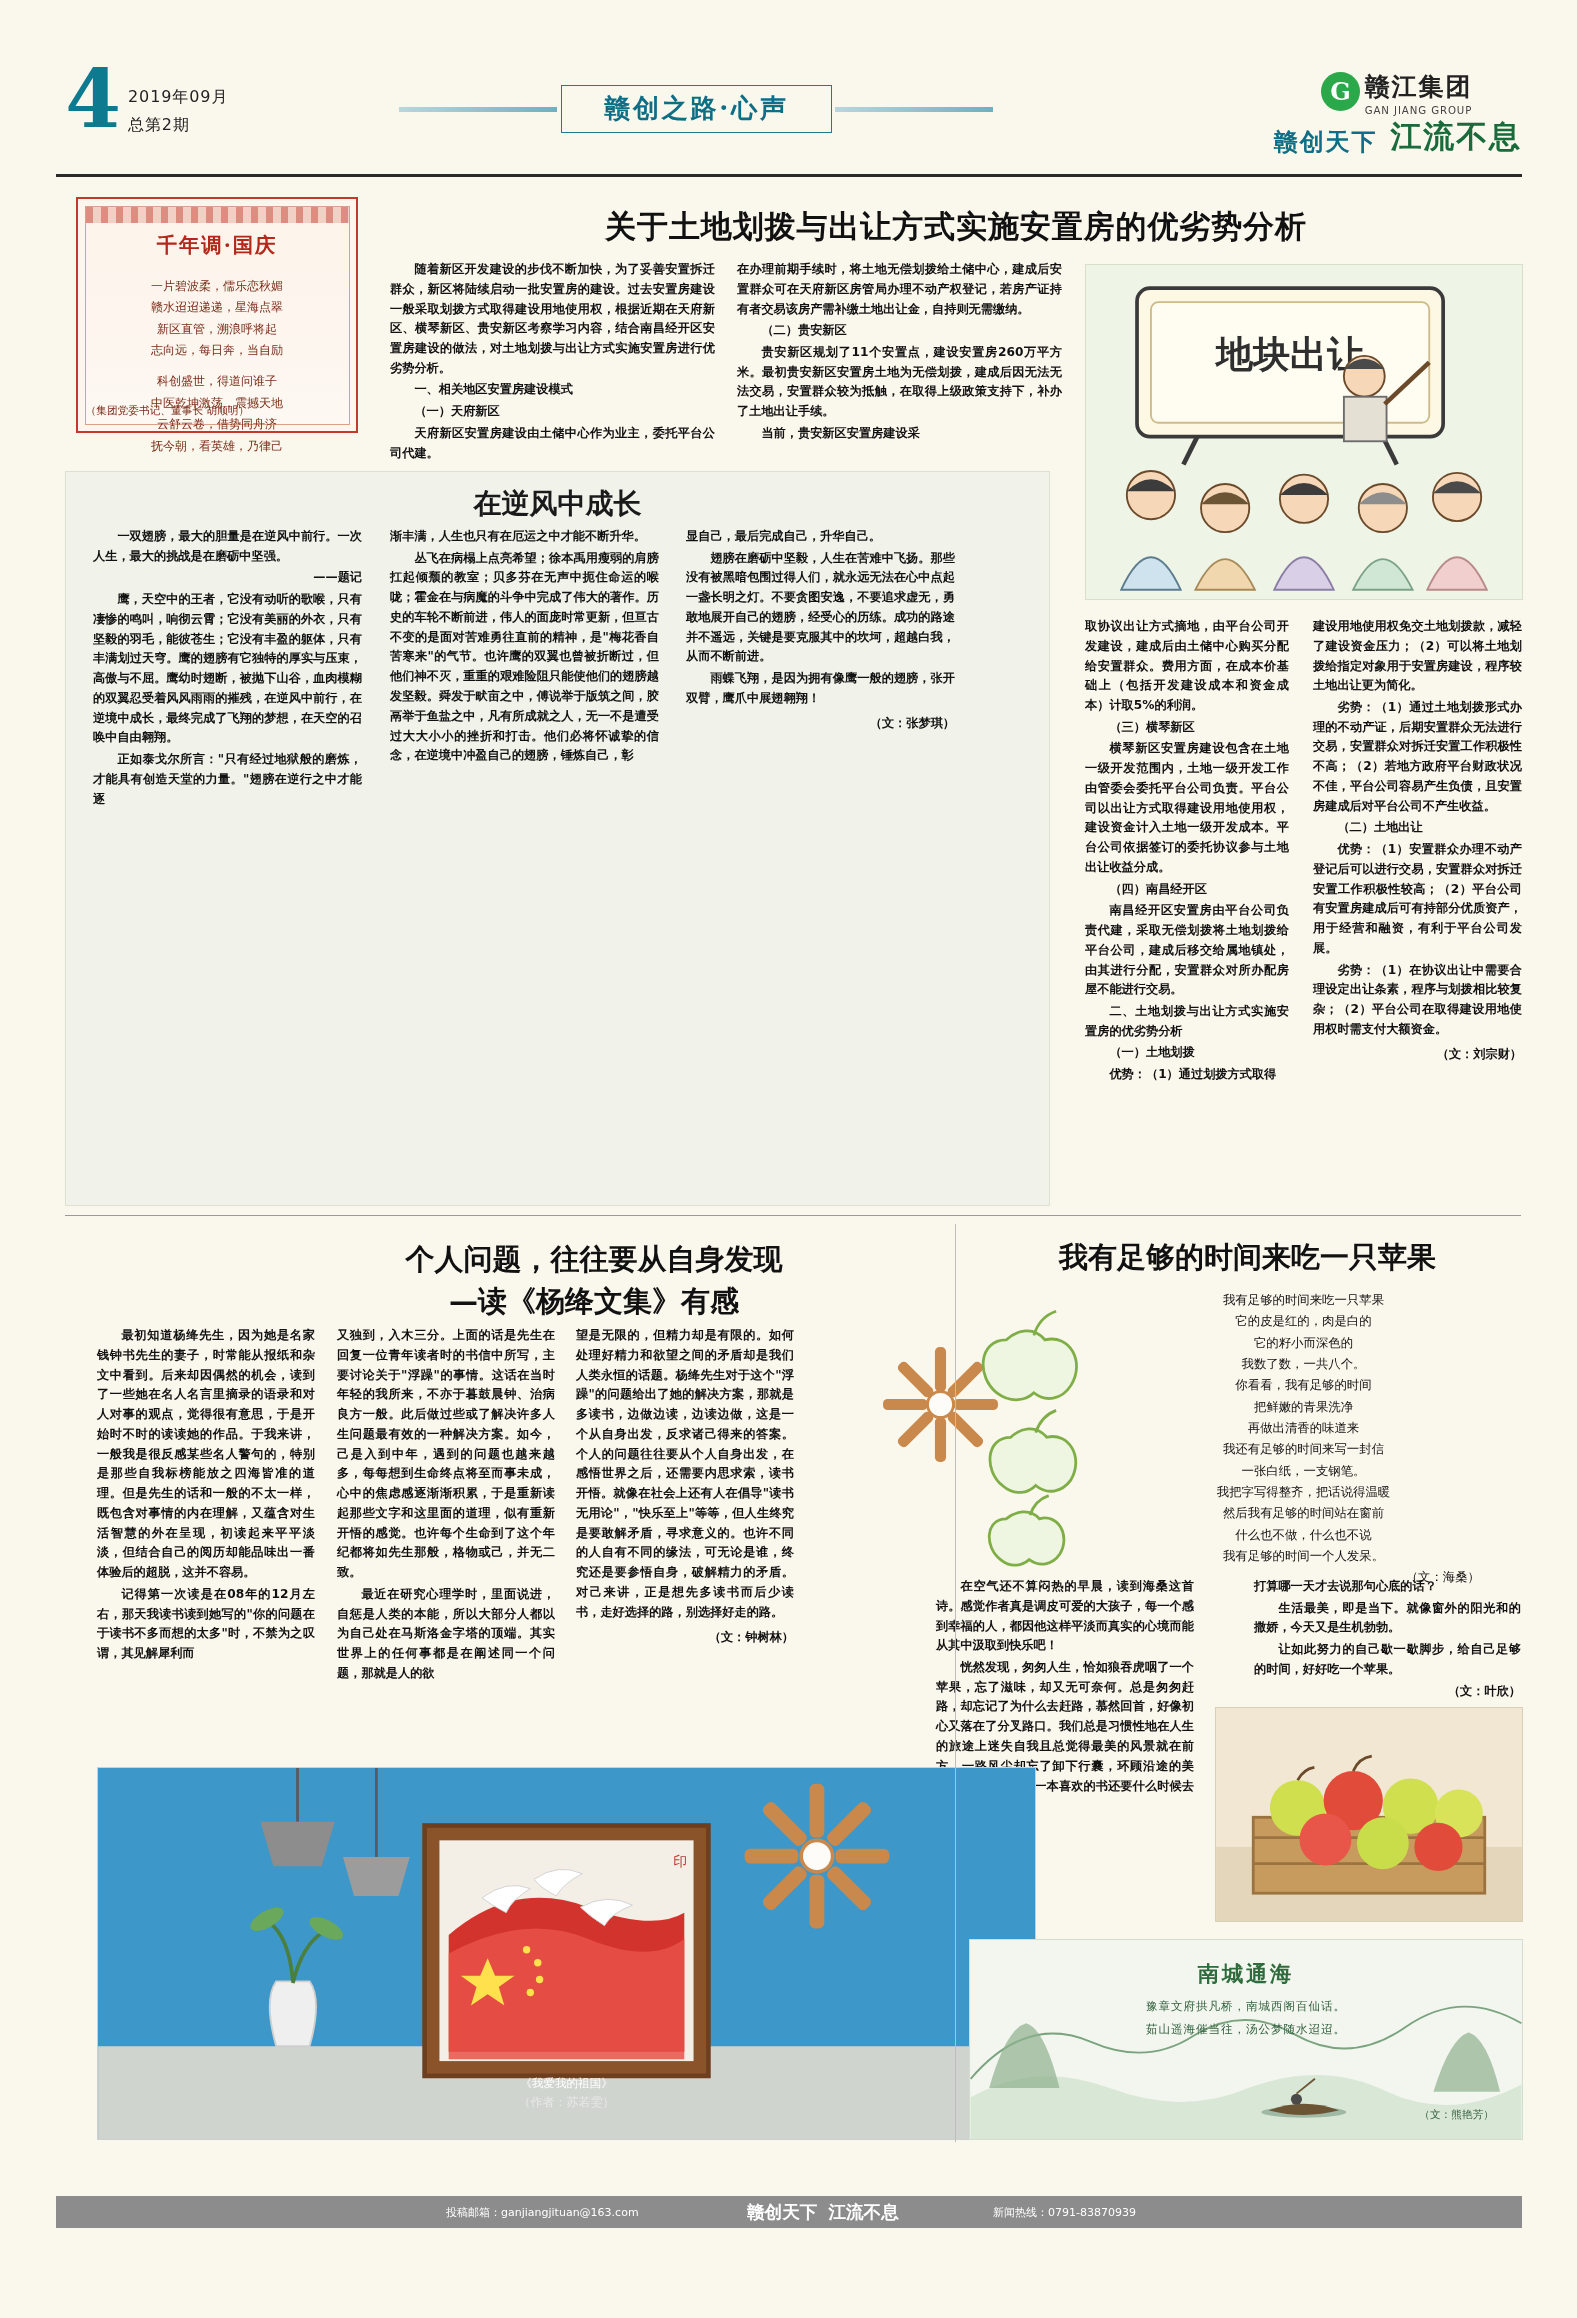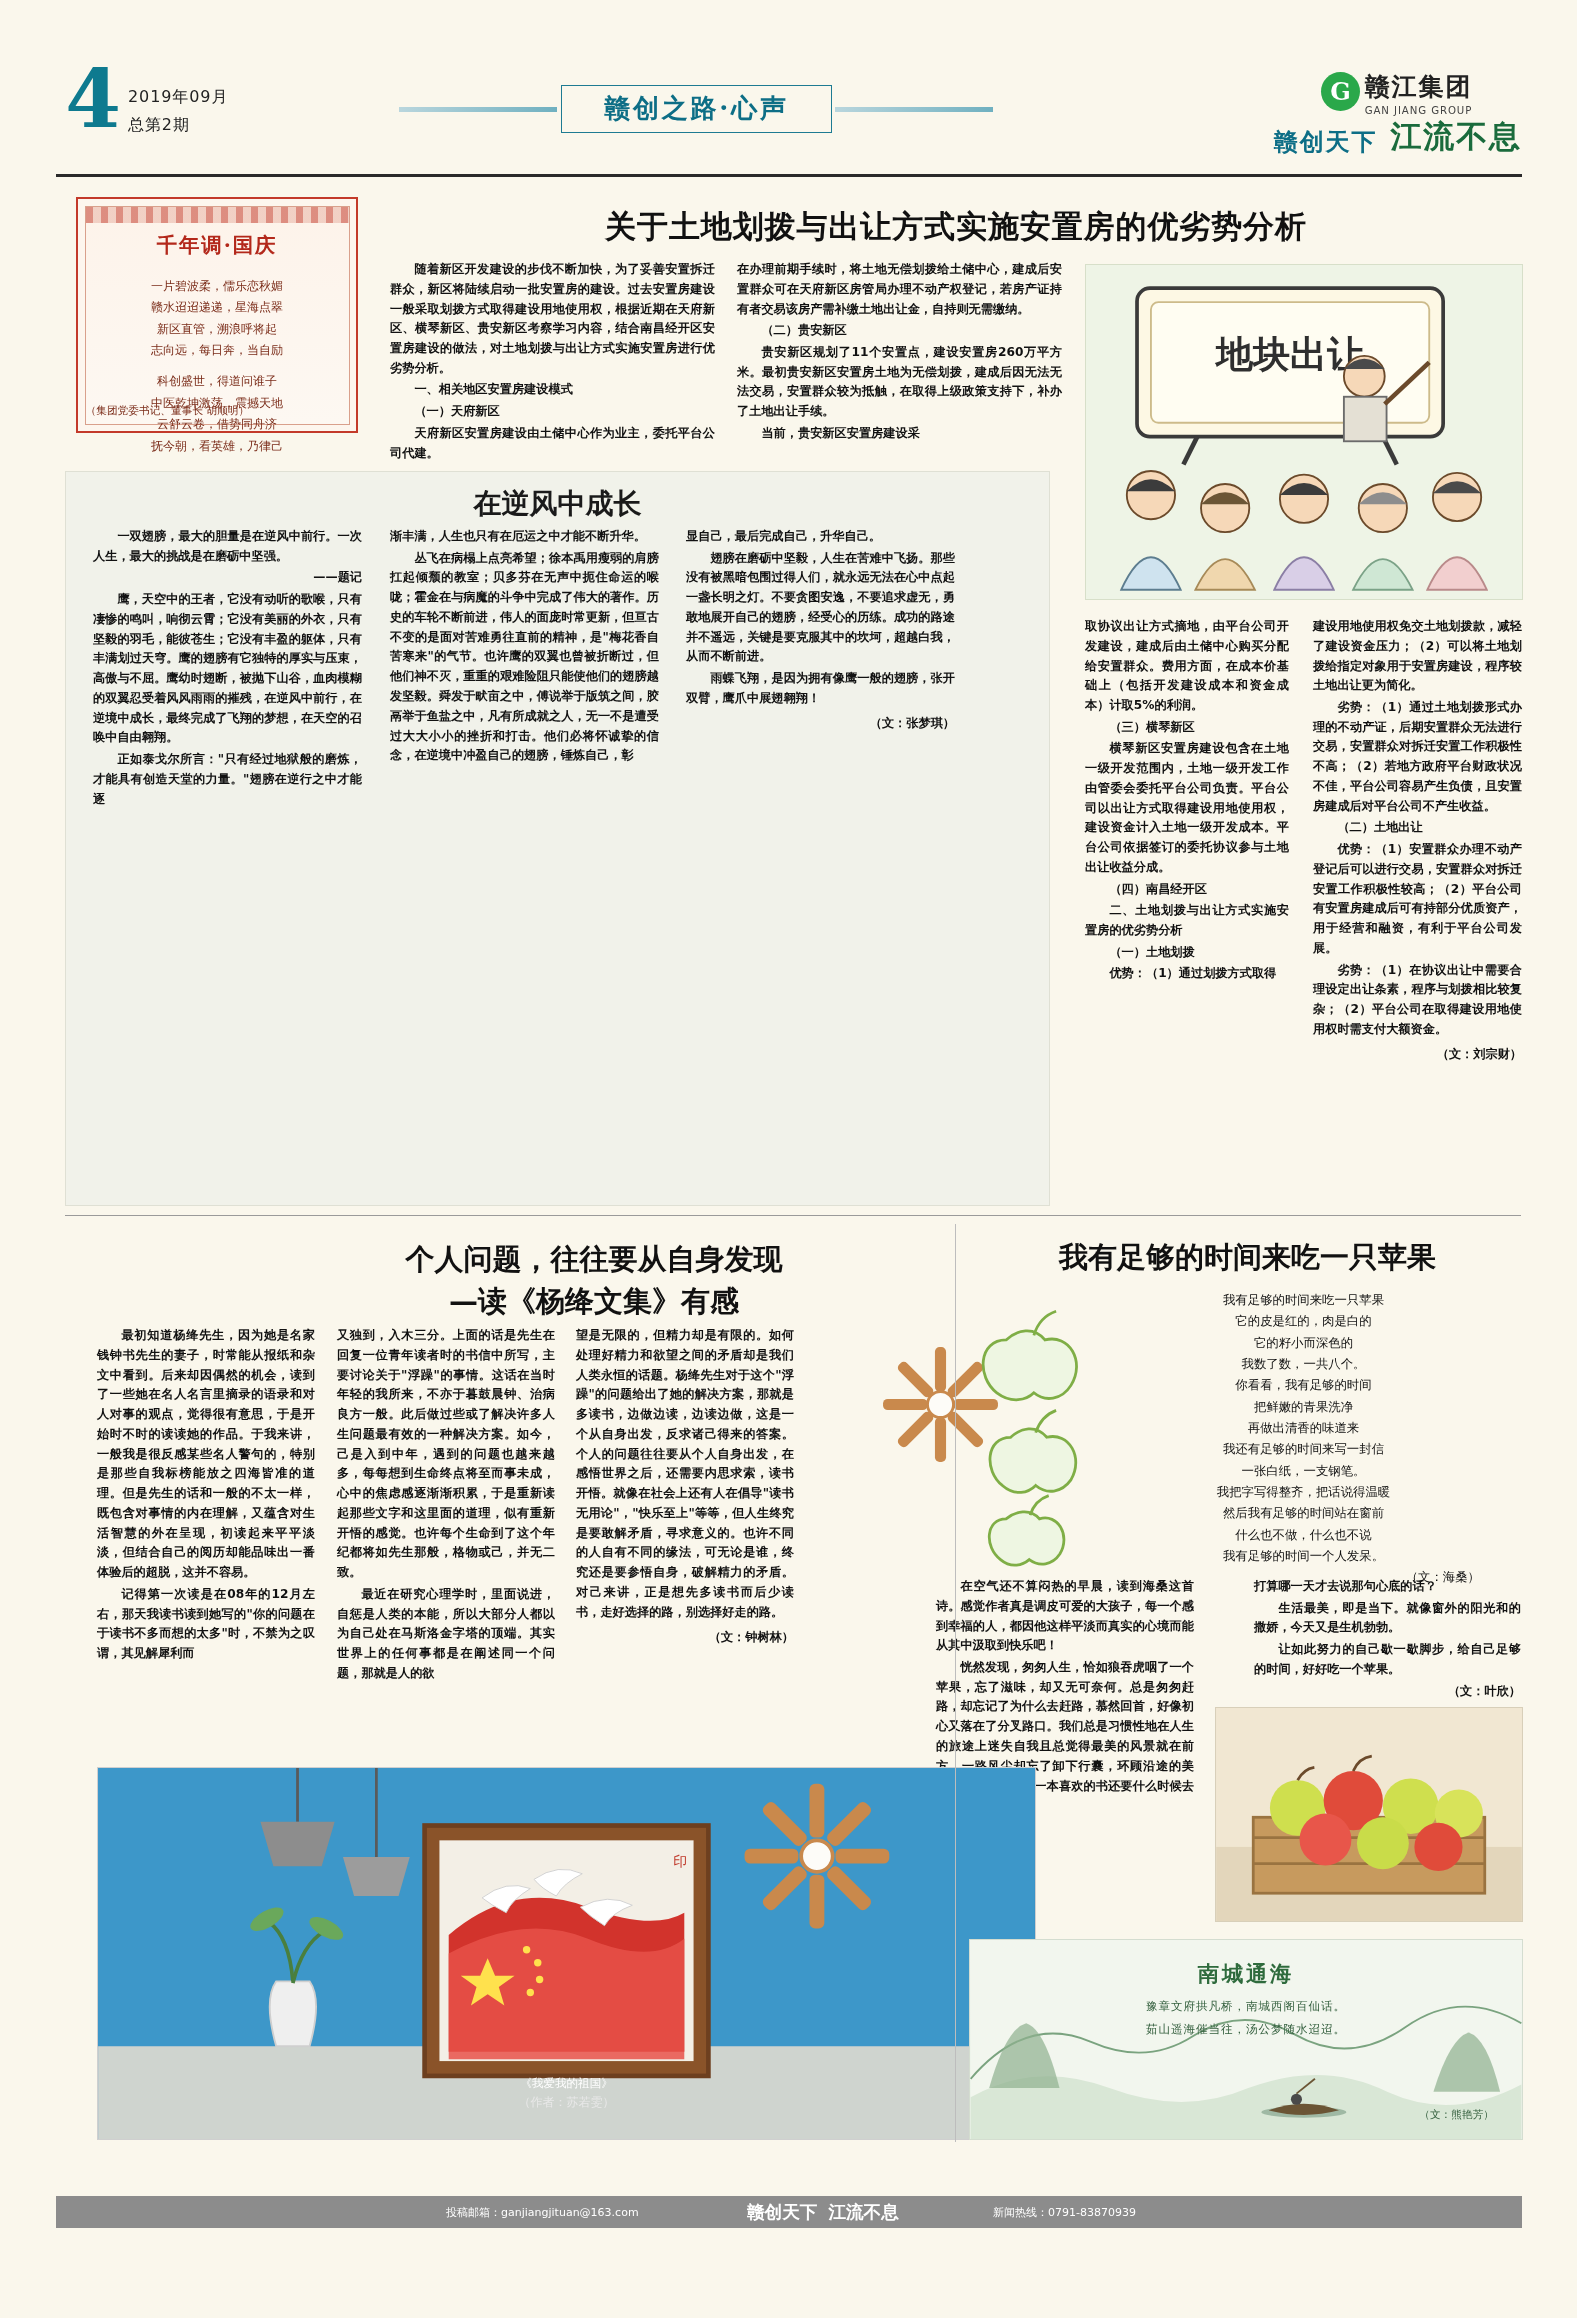--- a/index.html
+++ b/index.html
@@ -274,20 +274,21 @@
     <p>（二）贵安新区</p>
     <p>贵安新区规划了11个安置点，建设安置房260万平方米。最初贵安新区安置房土地为无偿划拨，建成后因无法无法交易，安置群众较为抵触，在取得上级政策支持下，补办了土地出让手续。</p>
     <p>当前，贵安新区安置房建设采</p>
   </div>
 
   <div class="a1-col3 col-text">
     <p class="noind">取协议出让方式摘地，由平台公司开发建设，建成后由土储中心购买分配给安置群众。费用方面，在成本价基础上（包括开发建设成本和资金成本）计取5%的利润。</p>
     <p>（三）横琴新区</p>
     <p>横琴新区安置房建设包含在土地一级开发范围内，土地一级开发工作由管委会委托平台公司负责。平台公司以出让方式取得建设用地使用权，建设资金计入土地一级开发成本。平台公司依据签订的委托协议参与土地出让收益分成。</p>
     <p>（四）南昌经开区</p>
+    <p>南昌经开区安置房由平台公司负责代建，采取无偿划拨将土地划拨给平台公司，建成后移交给属地镇处，由其进行分配，安置群众对所办配房屋不能进行交易。</p>
     <p>二、土地划拨与出让方式实施安置房的优劣势分析</p>
     <p>（一）土地划拨</p>
     <p>优势：（1）通过划拨方式取得</p>
   </div>
 
   <div class="a1-col4 col-text">
     <p class="noind">建设用地使用权免交土地划拨款，减轻了建设资金压力；（2）可以将土地划拨给指定对象用于安置房建设，程序较土地出让更为简化。</p>
     <p>劣势：（1）通过土地划拨形式办理的不动产证，后期安置群众无法进行交易，安置群众对拆迁安置工作积极性不高；（2）若地方政府平台财政状况不佳，平台公司容易产生负债，且安置房建成后对平台公司不产生收益。</p>
     <p>（二）土地出让</p>
     <p>优势：（1）安置群众办理不动产登记后可以进行交易，安置群众对拆迁安置工作积极性较高；（2）平台公司有安置房建成后可有持部分优质资产，用于经营和融资，有利于平台公司发展。</p>

